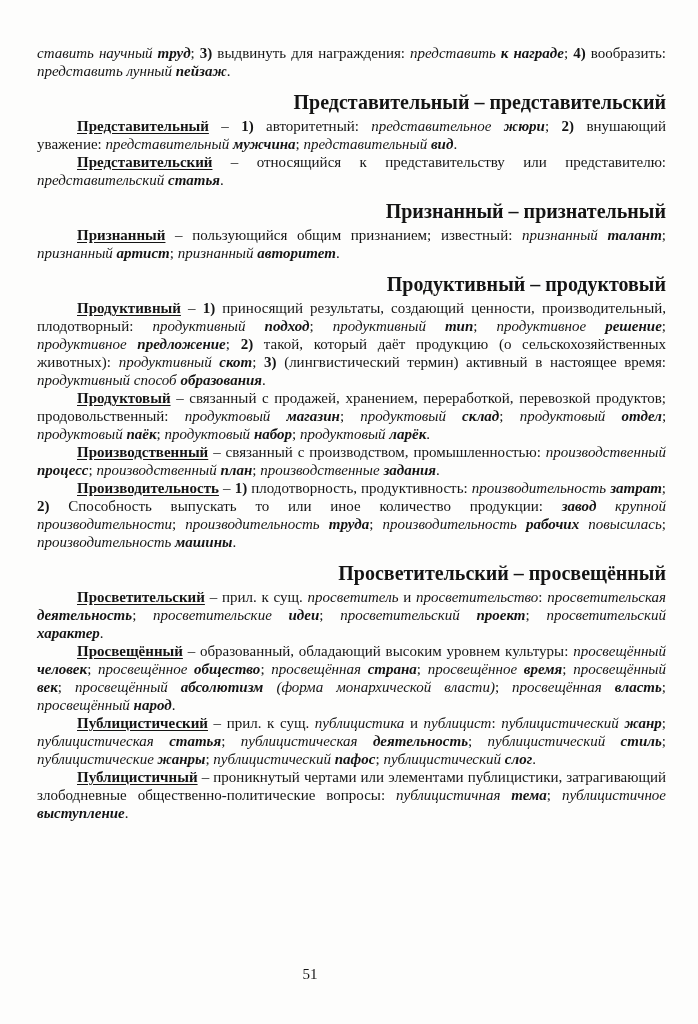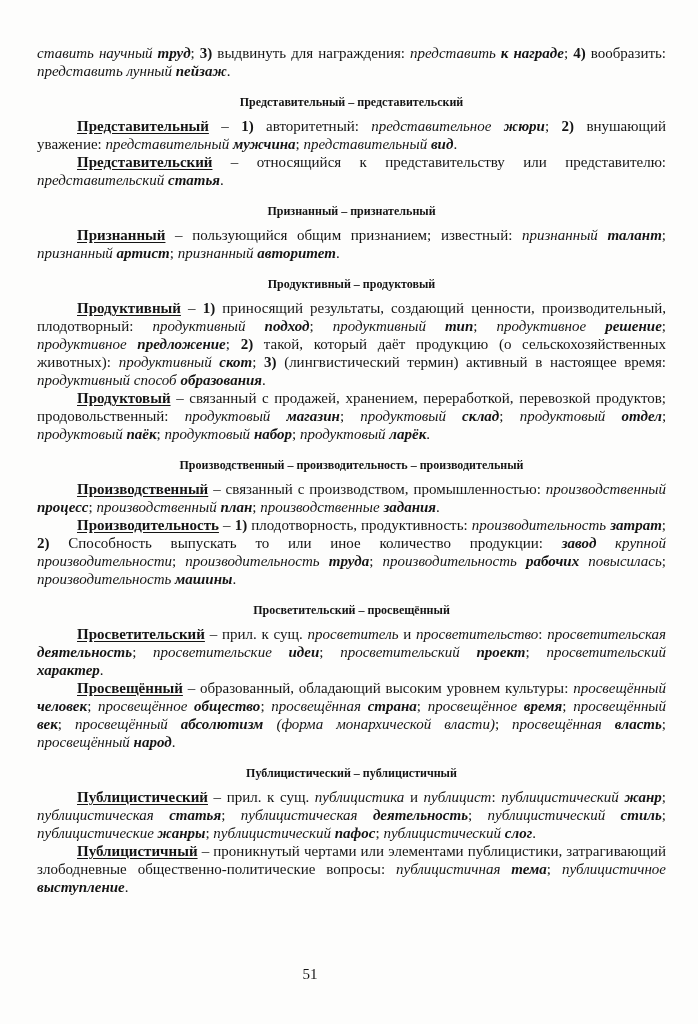--- a/index.html
+++ b/index.html
@@ -22,24 +22,24 @@
   .para {
     margin: 0;
     font-size: 15px;
     line-height: 18px;
     text-align: justify;
   }
   .para.indent { text-indent: 40px; }
   .heading {
     margin: 0;
     padding: 13px 0 5px 0;
-    font-size: 12px;
+    font-size: 20px;
     line-height: 19px;
     font-weight: bold;
-    text-align: center;
+    text-align: right;
   }
   .run-r { font-style: normal; font-weight: normal; }
   .run-i { font-style: italic; }
   .run-b { font-weight: bold; }
   .run-bi { font-weight: bold; font-style: italic; }
   .run-hw {
     font-weight: bold;
     text-decoration: underline;
     text-underline-offset: 2px;
   }
@@ -60,25 +60,23 @@
   <p class="para"><span class="run-i">ставить научный </span><span class="run-bi">труд</span><span class="run-r">; </span><span class="run-b">3)</span><span class="run-r"> выдвинуть для награждения: </span><span class="run-i">представить </span><span class="run-bi">к награде</span><span class="run-r">; </span><span class="run-b">4)</span><span class="run-r"> вообразить: </span><span class="run-i">представить лунный </span><span class="run-bi">пейзаж</span><span class="run-r">.</span></p>
   <div id="sections">
       <h2 class="heading">Представительный – представительский</h2>
       <p class="para indent"><span class="run-hw">Представительный</span><span class="run-r"> – </span><span class="run-b">1)</span><span class="run-r"> авторитетный: </span><span class="run-i">представительное </span><span class="run-bi">жюри</span><span class="run-r">; </span><span class="run-b">2)</span><span class="run-r"> внушающий уважение: </span><span class="run-i">представительный </span><span class="run-bi">мужчина</span><span class="run-r">; </span><span class="run-i">представительный </span><span class="run-bi">вид</span><span class="run-r">.</span></p>
       <p class="para indent"><span class="run-hw">Представительский</span><span class="run-r"> – относящийся к представительству или представителю: </span><span class="run-i">представительский </span><span class="run-bi">статья</span><span class="run-r">.</span></p>
       <h2 class="heading">Признанный – признательный</h2>
       <p class="para indent"><span class="run-hw">Признанный</span><span class="run-r"> – пользующийся общим признанием; известный: </span><span class="run-i">признанный </span><span class="run-bi">талант</span><span class="run-r">; </span><span class="run-i">признанный </span><span class="run-bi">артист</span><span class="run-r">; </span><span class="run-i">признанный </span><span class="run-bi">авторитет</span><span class="run-r">.</span></p>
       <h2 class="heading">Продуктивный – продуктовый</h2>
       <p class="para indent"><span class="run-hw">Продуктивный</span><span class="run-r"> – </span><span class="run-b">1)</span><span class="run-r"> приносящий результаты, создающий ценности, производительный, плодотворный: </span><span class="run-i">продуктивный </span><span class="run-bi">подход</span><span class="run-r">; </span><span class="run-i">продуктивный </span><span class="run-bi">тип</span><span class="run-r">; </span><span class="run-i">продуктивное </span><span class="run-bi">решение</span><span class="run-r">; </span><span class="run-i">продуктивное </span><span class="run-bi">предложение</span><span class="run-r">; </span><span class="run-b">2)</span><span class="run-r"> такой, который даёт продукцию (о сельскохозяйственных животных): </span><span class="run-i">продуктивный </span><span class="run-bi">скот</span><span class="run-r">; </span><span class="run-b">3)</span><span class="run-r"> (лингвистический термин) активный в настоящее время: </span><span class="run-i">продуктивный способ </span><span class="run-bi">образования</span><span class="run-r">.</span></p>
       <p class="para indent"><span class="run-hw">Продуктовый</span><span class="run-r"> – связанный с продажей, хранением, переработкой, перевозкой продуктов; продовольственный: </span><span class="run-i">продуктовый </span><span class="run-bi">магазин</span><span class="run-r">; </span><span class="run-i">продуктовый </span><span class="run-bi">склад</span><span class="run-r">; </span><span class="run-i">продуктовый </span><span class="run-bi">отдел</span><span class="run-r">; </span><span class="run-i">продуктовый </span><span class="run-bi">паёк</span><span class="run-r">; </span><span class="run-i">продуктовый </span><span class="run-bi">набор</span><span class="run-r">; </span><span class="run-i">продуктовый </span><span class="run-bi">ларёк</span><span class="run-r">.</span></p>
-      <h2 class="heading">Производственный – производительность – производительный</h2>
       <p class="para indent"><span class="run-hw">Производственный</span><span class="run-r"> – связанный с производством, промышленностью: </span><span class="run-i">производственный </span><span class="run-bi">процесс</span><span class="run-r">; </span><span class="run-i">производственный </span><span class="run-bi">план</span><span class="run-r">; </span><span class="run-i">производственные </span><span class="run-bi">задания</span><span class="run-r">.</span></p>
       <p class="para indent"><span class="run-hw">Производительность</span><span class="run-r"> – </span><span class="run-b">1)</span><span class="run-r"> плодотворность, продуктивность: </span><span class="run-i">производительность </span><span class="run-bi">затрат</span><span class="run-r">; </span><span class="run-b">2)</span><span class="run-r"> Способность выпускать то или иное количество продукции: </span><span class="run-bi">завод </span><span class="run-i">крупной производительности</span><span class="run-r">; </span><span class="run-i">производительность </span><span class="run-bi">труда</span><span class="run-r">; </span><span class="run-i">производительность </span><span class="run-bi">рабочих</span><span class="run-i"> повысилась</span><span class="run-r">; </span><span class="run-i">производительность </span><span class="run-bi">машины</span><span class="run-r">.</span></p>
       <h2 class="heading">Просветительский – просвещённый</h2>
       <p class="para indent"><span class="run-hw">Просветительский</span><span class="run-r"> – прил. к сущ. </span><span class="run-i">просветитель</span><span class="run-r"> и </span><span class="run-i">просветительство</span><span class="run-r">: </span><span class="run-i">просветительская </span><span class="run-bi">деятельность</span><span class="run-r">; </span><span class="run-i">просветительские </span><span class="run-bi">идеи</span><span class="run-r">; </span><span class="run-i">просветительский </span><span class="run-bi">проект</span><span class="run-r">; </span><span class="run-i">просветительский </span><span class="run-bi">характер</span><span class="run-r">.</span></p>
       <p class="para indent"><span class="run-hw">Просвещённый</span><span class="run-r"> – образованный, обладающий высоким уровнем культуры: </span><span class="run-i">просвещённый </span><span class="run-bi">человек</span><span class="run-r">; </span><span class="run-i">просвещённое </span><span class="run-bi">общество</span><span class="run-r">; </span><span class="run-i">просвещённая </span><span class="run-bi">страна</span><span class="run-r">; </span><span class="run-i">просвещённое </span><span class="run-bi">время</span><span class="run-r">; </span><span class="run-i">просвещённый </span><span class="run-bi">век</span><span class="run-r">; </span><span class="run-i">просвещённый </span><span class="run-bi">абсолютизм</span><span class="run-i"> (форма монархической власти)</span><span class="run-r">; </span><span class="run-i">просвещённая </span><span class="run-bi">власть</span><span class="run-r">; </span><span class="run-i">просвещённый </span><span class="run-bi">народ</span><span class="run-r">.</span></p>
-      <h2 class="heading">Публицистический – публицистичный</h2>
       <p class="para indent"><span class="run-hw">Публицистический</span><span class="run-r"> – прил. к сущ. </span><span class="run-i">публицистика</span><span class="run-r"> и </span><span class="run-i">публицист</span><span class="run-r">: </span><span class="run-i">публицистический </span><span class="run-bi">жанр</span><span class="run-r">; </span><span class="run-i">публицистическая </span><span class="run-bi">статья</span><span class="run-r">; </span><span class="run-i">публицистическая </span><span class="run-bi">деятельность</span><span class="run-r">; </span><span class="run-i">публицистический </span><span class="run-bi">стиль</span><span class="run-r">; </span><span class="run-i">публицистические </span><span class="run-bi">жанры</span><span class="run-r">; </span><span class="run-i">публицистический </span><span class="run-bi">пафос</span><span class="run-r">; </span><span class="run-i">публицистический </span><span class="run-bi">слог</span><span class="run-r">.</span></p>
       <p class="para indent"><span class="run-hw">Публицистичный</span><span class="run-r"> – проникнутый чертами или элементами публицистики, затрагивающий злободневные общественно-политические вопросы: </span><span class="run-i">публицистичная </span><span class="run-bi">тема</span><span class="run-r">; </span><span class="run-i">публицистичное </span><span class="run-bi">выступление</span><span class="run-r">.</span></p>
     </div>
 </main>
 
 <div class="page-number">51</div>
 
 </body></html>

